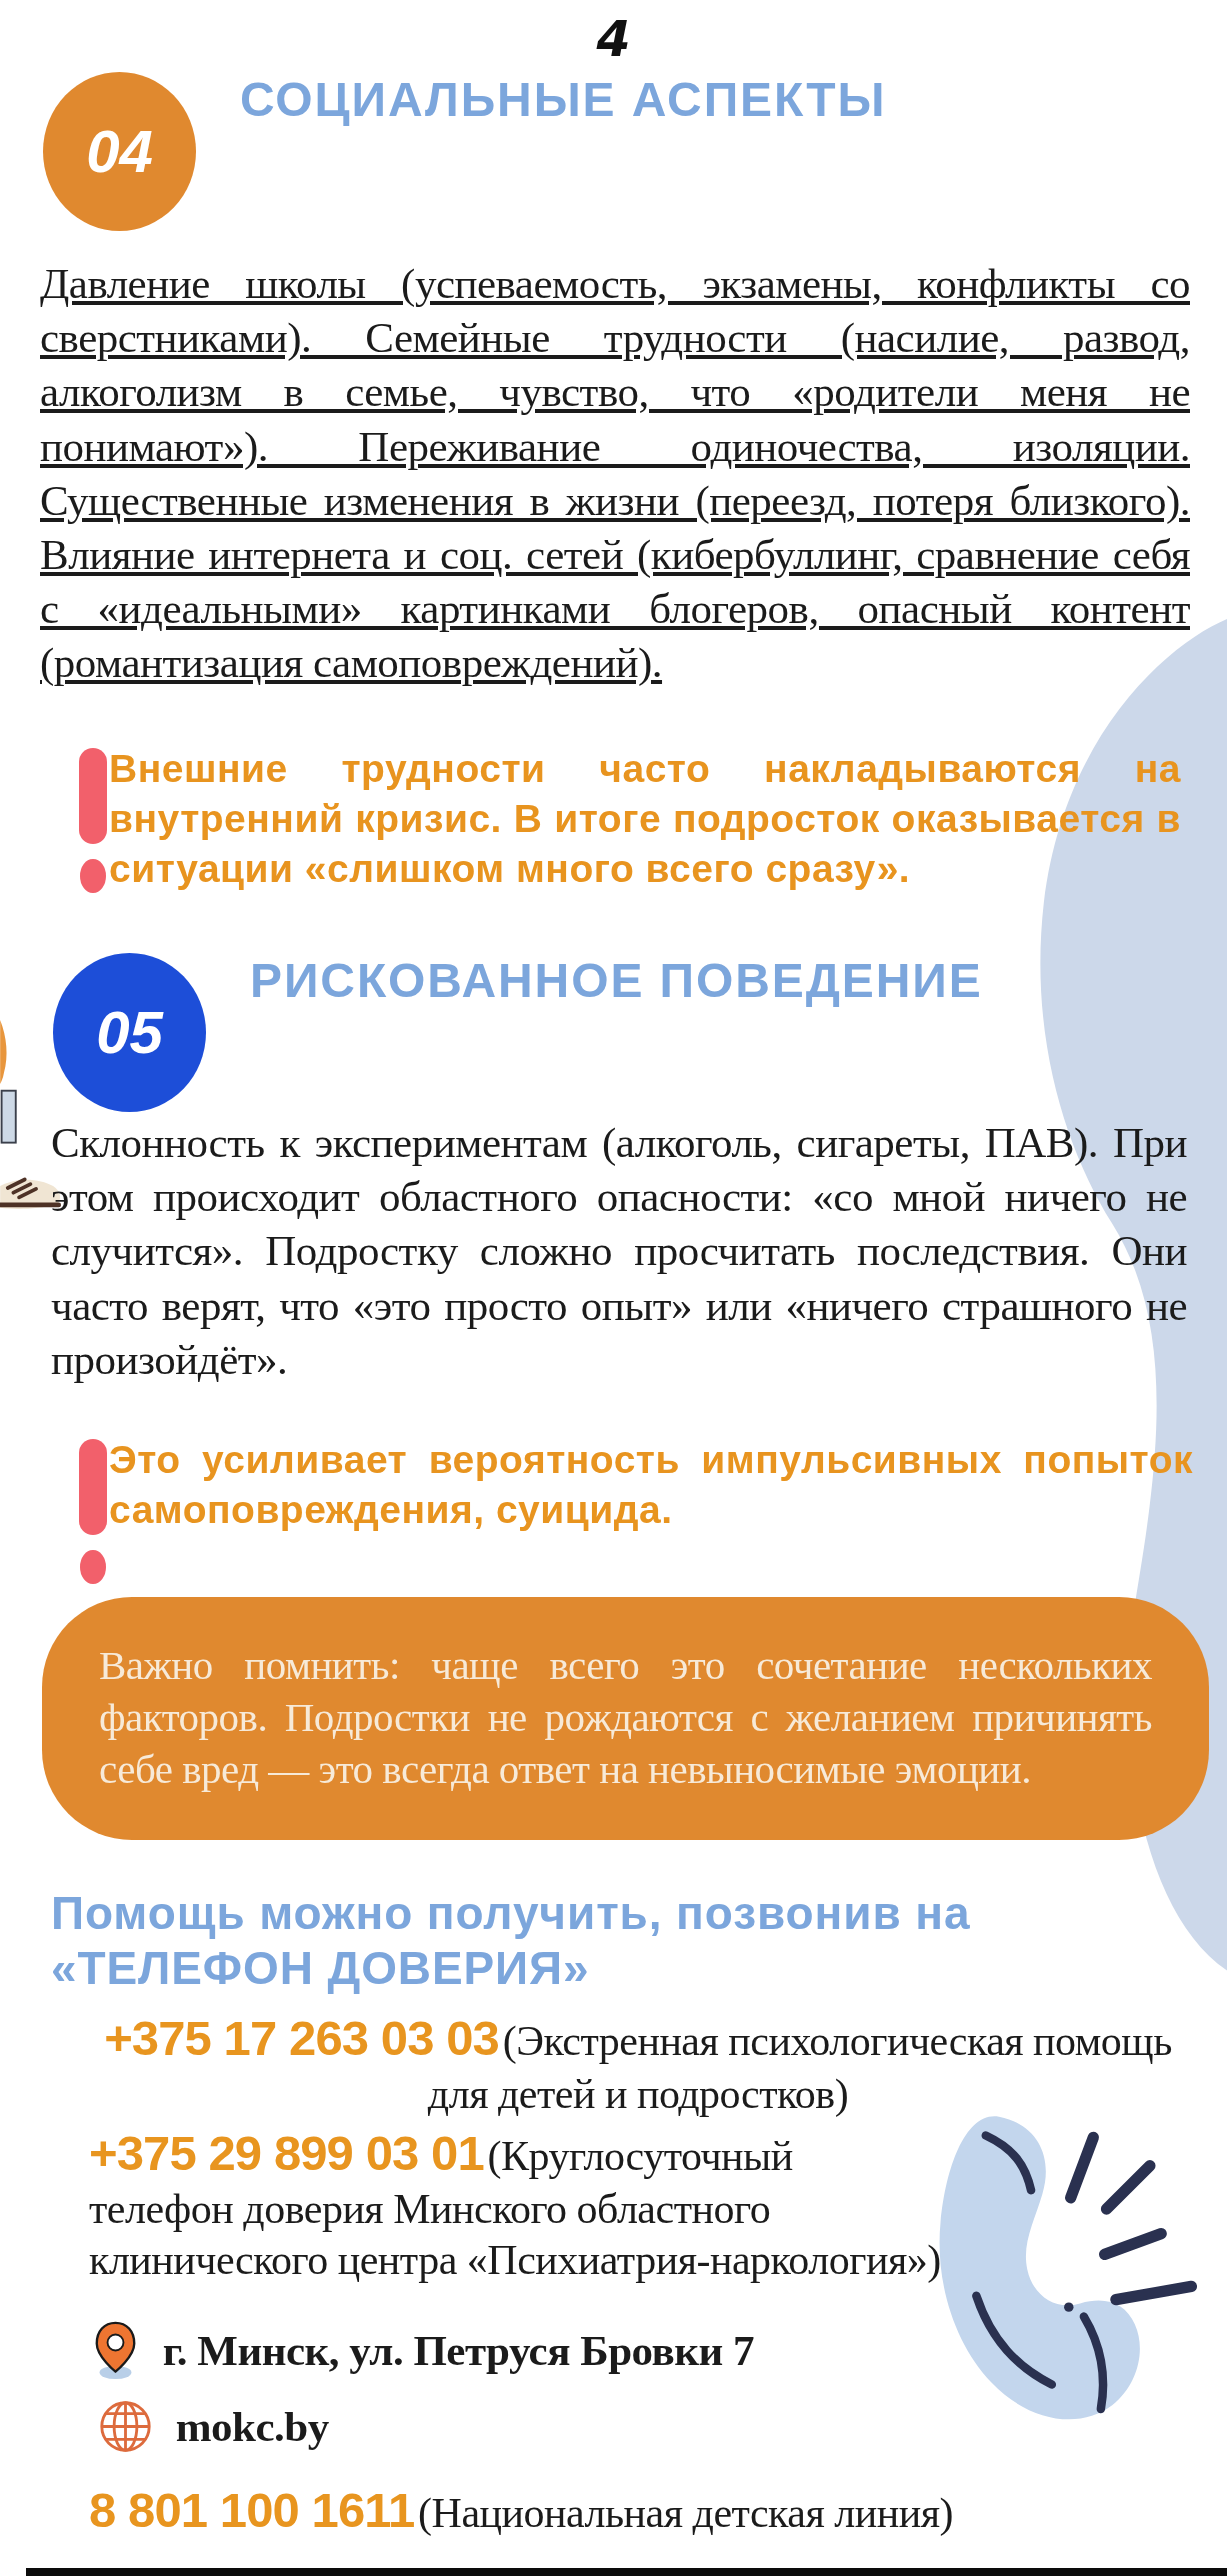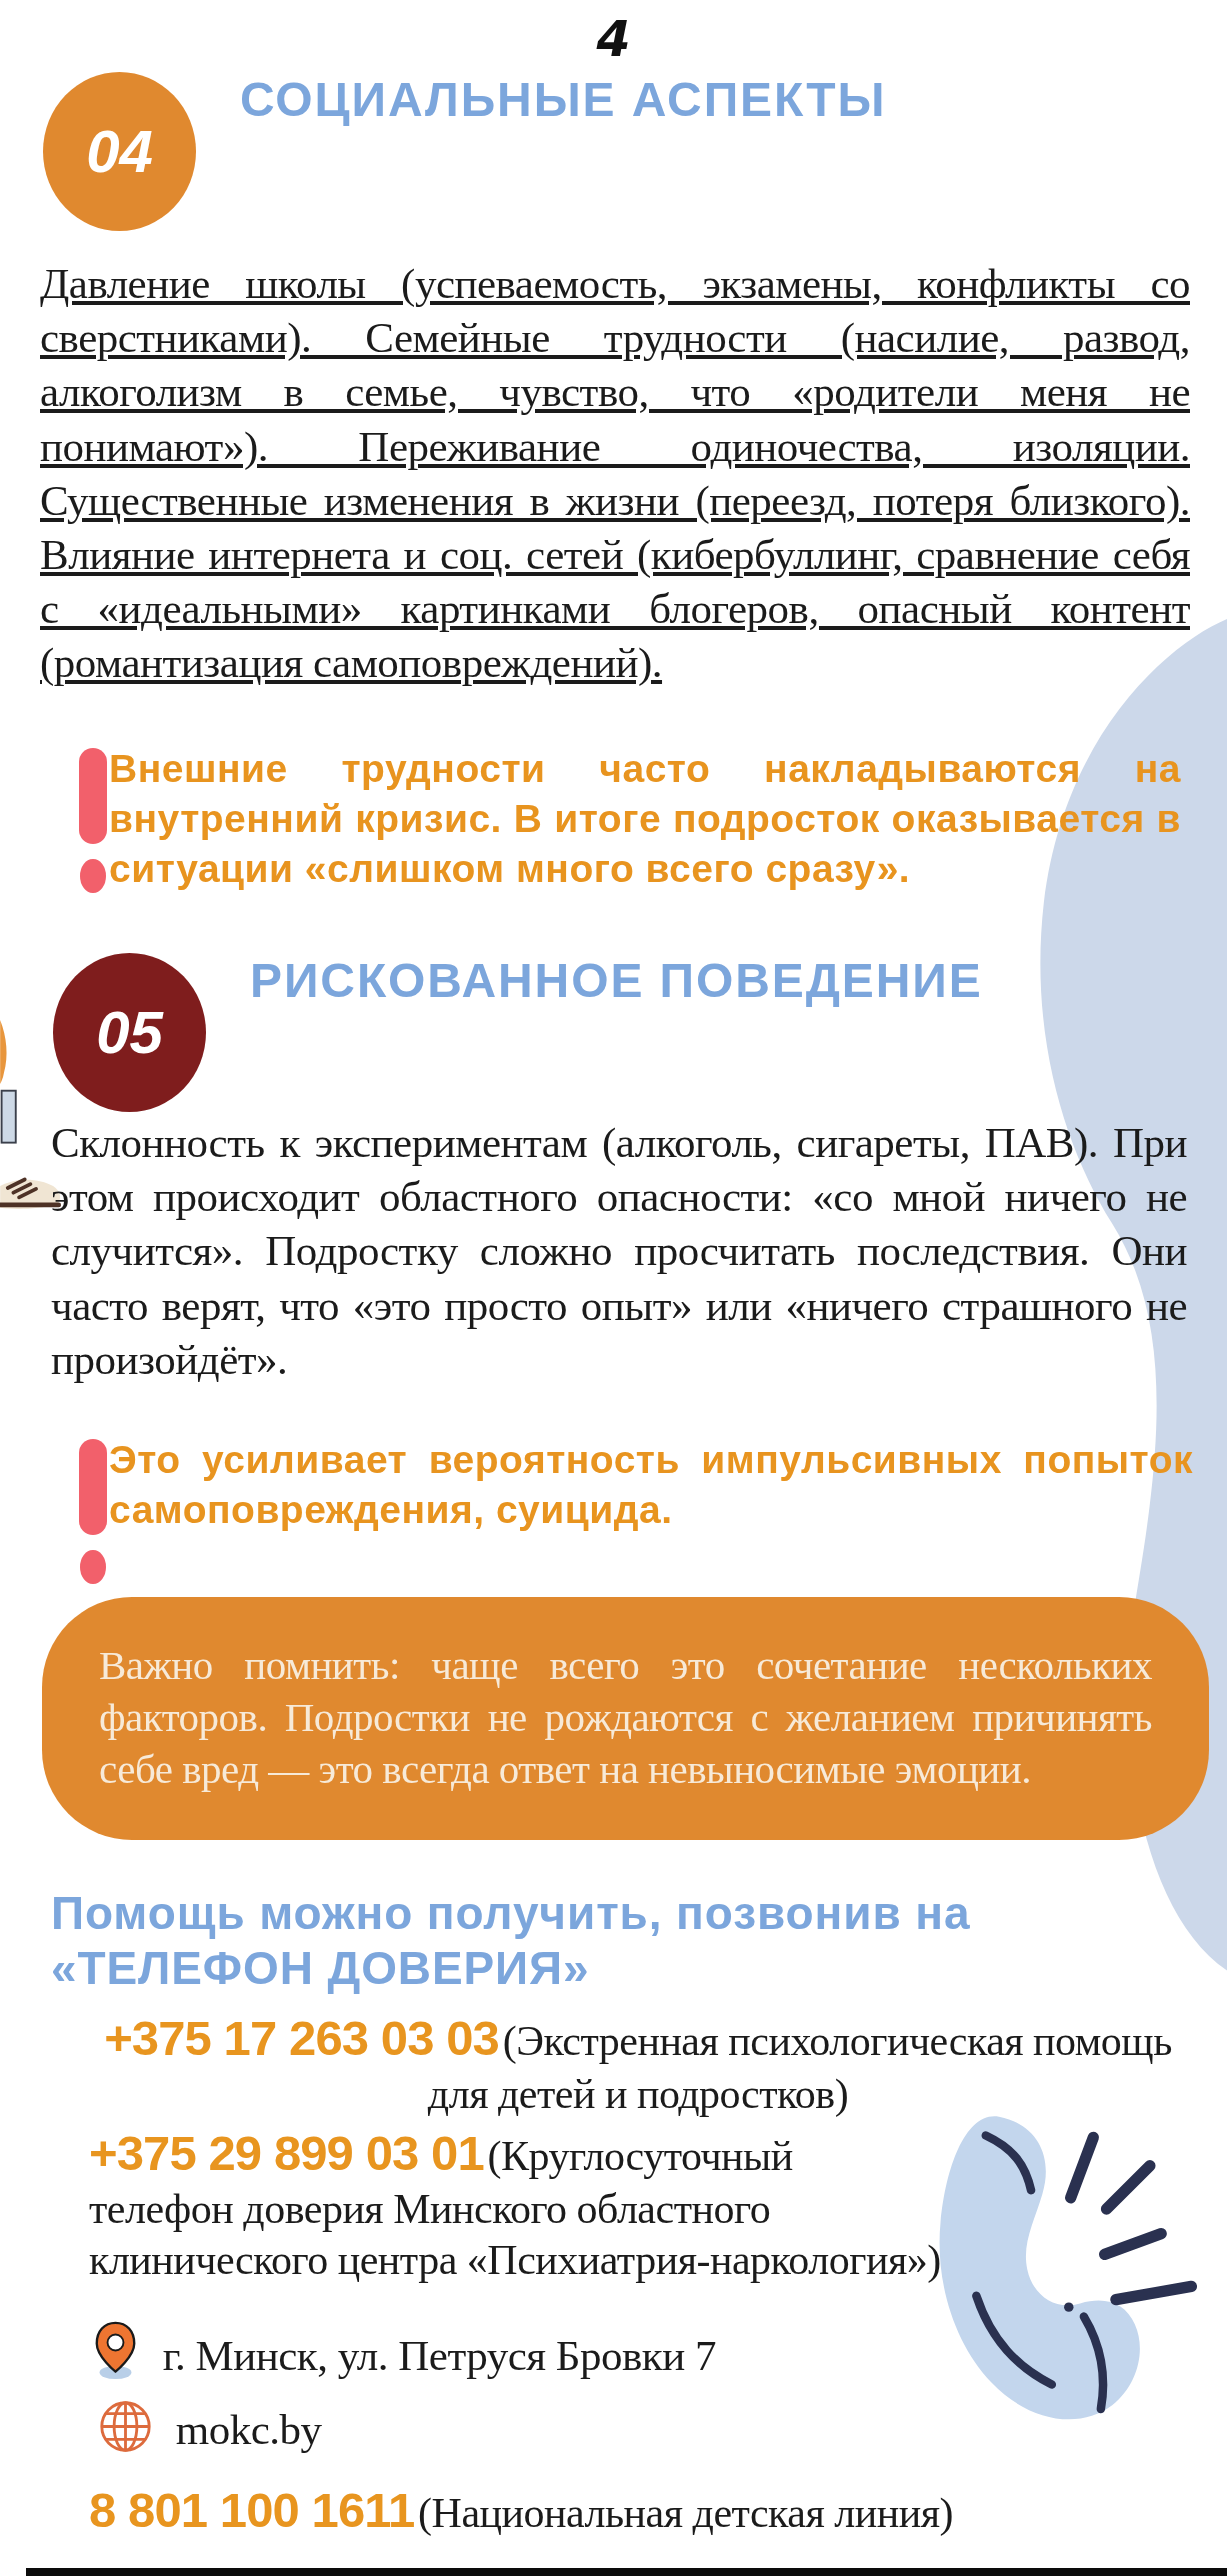--- a/index.html
+++ b/index.html
@@ -16,21 +16,21 @@
   
   .serif{font-family:"Liberation Serif", serif;color:#1b1b1b;}
   .page-number{position:absolute;top:11.3px;left:0;right:0;text-align:center;
                font-family:"DejaVu Sans", sans-serif;font-weight:bold;font-style:italic;
                font-size:49px;color:#111;}
   .section-head{position:absolute;display:flex;align-items:flex-start;gap:44px;z-index:1;}
   .badge{width:153px;height:159px;border-radius:50%;display:flex;align-items:center;justify-content:center;
          font-family:"Liberation Sans", sans-serif;font-weight:bold;font-style:italic;
          font-size:60px;color:#ffffff;flex:0 0 auto;}
   .badge.orange{background:#e0892f;}
-  .badge.blue{background:#7f1d1d;}
+  .badge.blue{background:#1d4ed8;}
   .section-title{font-family:"Liberation Sans", sans-serif;font-weight:bold;
                  font-size:48px;letter-spacing:1.9px;color:#7ca6dc;}
 
   .para{position:absolute;text-align:justify;font-size:43px;line-height:1.26;letter-spacing:-0.5px;z-index:1;}
   #para-1{top:257px;left:40px;width:1150px;text-decoration:underline;}
   #para-2{top:1116px;left:51px;width:1136px;}
 
   .warning{position:absolute;display:flex;align-items:flex-start;z-index:1;}
   #warning-1{top:744px;left:77px;width:1104px;}
   #warning-2{top:1435px;left:77px;width:1116px;}
@@ -49,21 +49,21 @@
                 font-size:46px;line-height:1.2;color:#7ca6dc;letter-spacing:0.9px;}
 
   .hotline{position:absolute;z-index:1;line-height:1.22;}
   #hotline-1{top:2009px;left:81px;width:1114px;text-align:center;}
   #hotline-2{top:2124px;left:89px;width:854px;}
   #national-line{top:2481px;left:89px;width:1067px;}
   .hotline .num{font-family:"Liberation Sans", sans-serif;font-weight:bold;
                 font-size:49px;color:#e8951f;letter-spacing:-0.9px;}
   .hotline .desc{font-family:"Liberation Serif", serif;font-size:42px;color:#1b1b1b;letter-spacing:-0.5px;}
 
-  .contact-row{position:absolute;display:flex;align-items:flex-end;gap:22.7px;z-index:1;}
+  .contact-row{position:absolute;display:flex;align-items:center;gap:22.7px;z-index:1;font-weight:bold;}
   #address-row{top:2320px;left:91px;}
   #website-row{top:2399px;left:98px;}
   .contact-row .txt{font-size:43px;letter-spacing:-0.5px;}
   .icon-box{flex:0 0 auto;display:flex;align-items:center;justify-content:center;}
 </style>
 </head>
 <body>
 
 <div class="page">
 

